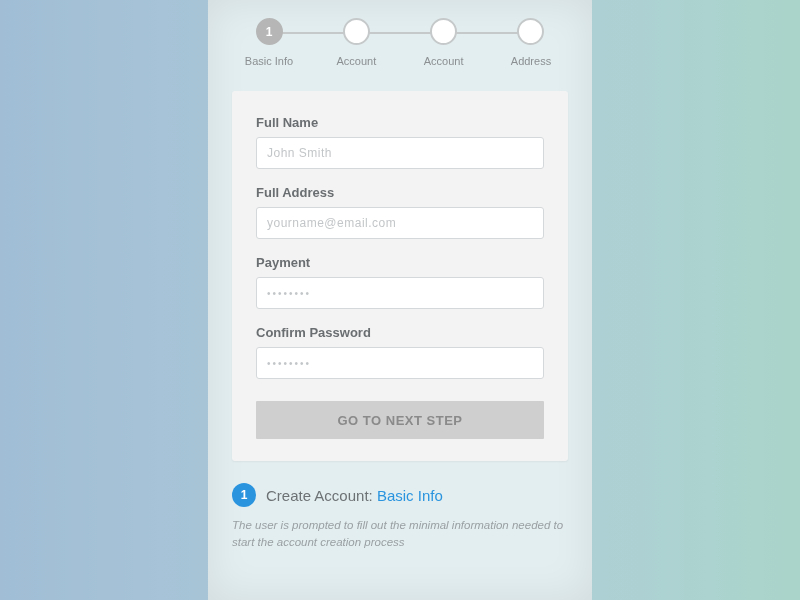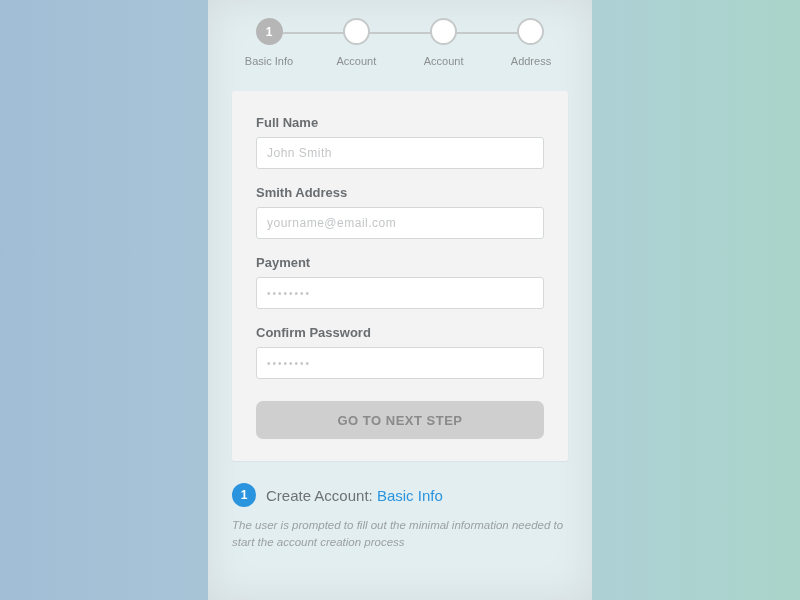--- a/index.html
+++ b/index.html
@@ -93,21 +93,21 @@
     color: #c3c6c8;
     letter-spacing: 0.5px;
   }
   .pw::placeholder { letter-spacing: 2px; font-size: 10px; }
   .submit {
     width: 100%;
     height: 38px;
     margin-top: 6px;
     background: #cfcfcf;
     border: none;
-    border-radius: 7px;
+    border-radius: 1px;
     color: #8a8a8a;
     font-size: 13px;
     font-weight: bold;
     letter-spacing: 0.5px;
     cursor: pointer;
   }
   
   .caption {
     margin: 22px 24px 0 24px;
   }
@@ -164,21 +164,21 @@
       </div>
     </div>
   </div>
 
   <div class="card">
     <div class="field">
       <label class="field-label">Full Name</label>
       <input class="field-input" type="text" placeholder="John Smith" style="">
     </div>
     <div class="field">
-      <label class="field-label">Smith Address</label>
+      <label class="field-label">Full Address</label>
       <input class="field-input" type="text" placeholder="yourname@email.com" style="">
     </div>
     <div class="field">
       <label class="field-label">Payment</label>
       <input class="field-input pw" type="password" placeholder="••••••••" style="">
     </div>
     <div class="field">
       <label class="field-label">Confirm Password</label>
       <input class="field-input pw" type="password" placeholder="••••••••" style="">
     </div>

